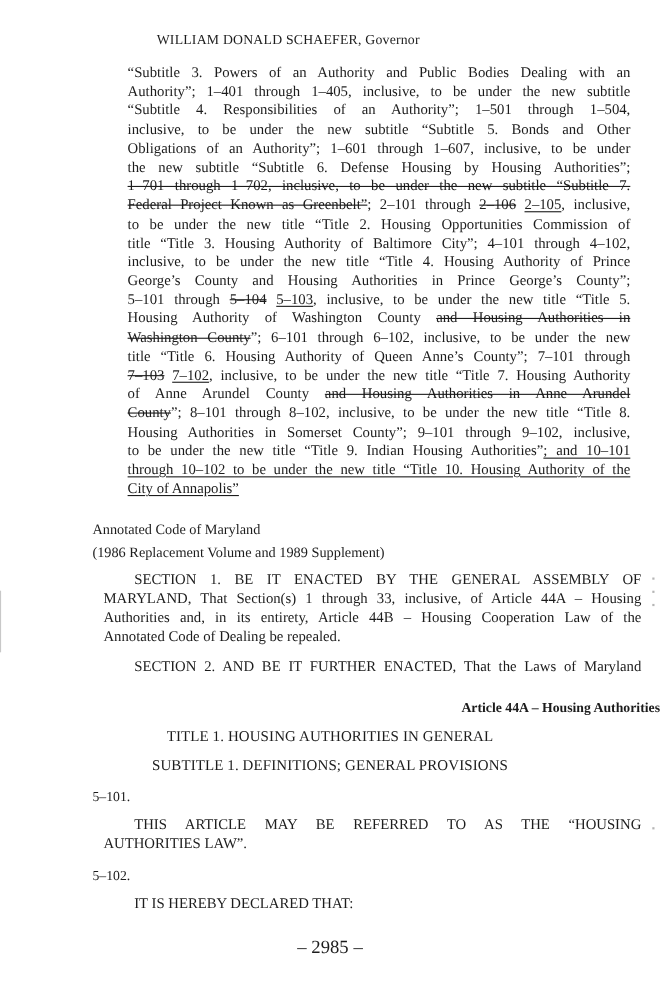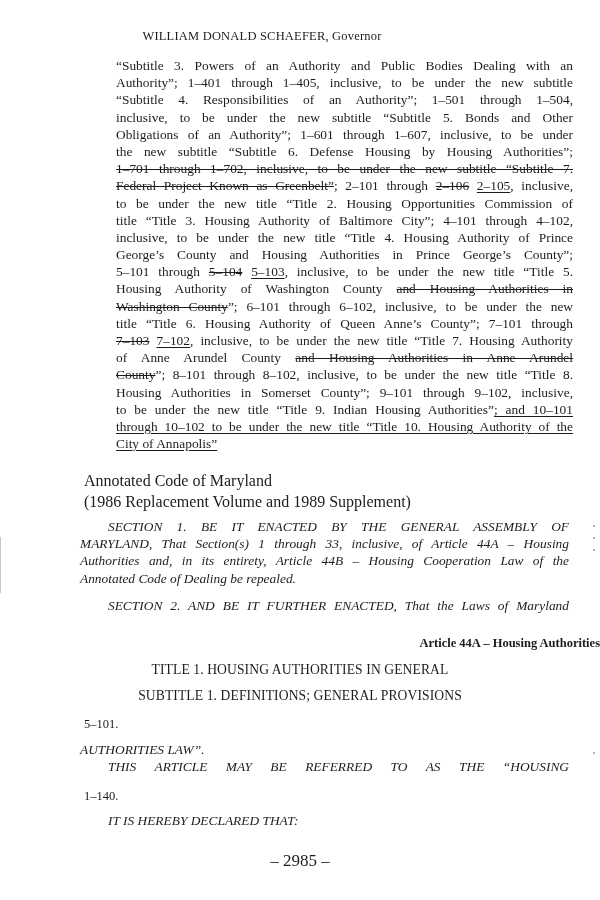--- a/index.html
+++ b/index.html
@@ -53,30 +53,29 @@
     text-decoration-thickness: 1px;
   }
   .under {
     text-decoration: underline;
     text-decoration-thickness: 1px;
     text-underline-offset: 2px;
   }
   .src {
     position: absolute;
     left: 84px;
-    font-size: 16px;
+    font-size: 13px;
     line-height: 17.2px;
   }
   .para {
     position: absolute;
-    left: 80px;
+    left: 94px;
     width: 489px;
     font-size: 13.4px;
     line-height: 17.2px;
-    font-style: italic;
   }
   .centered {
     position: absolute;
     left: 0;
     width: 600px;
     text-align: center;
   }
   .article-heading {
     font-weight: bold;
     font-size: 12.5px;
@@ -151,25 +150,25 @@
   <div class="para" style="top:597px;">
     <span class="line" style="padding-left:28px;">SECTION 2.   AND BE IT FURTHER ENACTED, That the Laws of Maryland</span>
   </div>
 
   <div class="centered article-heading" style="top:636px;">Article 44A – Housing Authorities</div>
   <div class="centered title-heading" style="top:662px;">TITLE 1.   HOUSING AUTHORITIES IN GENERAL</div>
   <div class="centered subtitle-heading" style="top:688px;">SUBTITLE 1.   DEFINITIONS; GENERAL PROVISIONS</div>
 
   <div class="secnum" style="top:717px;left:84px;">5–101.</div>
   <div class="para" style="top:741px;">
+    <span class="line" style="padding-left:28px;">THIS ARTICLE MAY BE REFERRED TO AS THE “HOUSING</span>
     <span class="line last">AUTHORITIES LAW”.</span>
-    <span class="line" style="padding-left:28px;">THIS ARTICLE MAY BE REFERRED TO AS THE “HOUSING</span>
   </div>
 
-  <div class="secnum" style="top:789px;">1–140.</div>
+  <div class="secnum" style="top:789px;">5–102.</div>
   <div class="para" style="top:812px;">
     <span class="line last" style="padding-left:28px;">IT IS HEREBY DECLARED THAT:</span>
   </div>
 
   <div class="centered page-number" style="top:851px;">– 2985 –</div>
 
   <div class="margin-mark" style="left:0;top:537px;height:56px;"></div>
   <div class="dot-mark" style="left:593px;top:525px;"></div>
   <div class="dot-mark" style="left:593px;top:537px;"></div>
   <div class="dot-mark" style="left:593px;top:549px;"></div>

